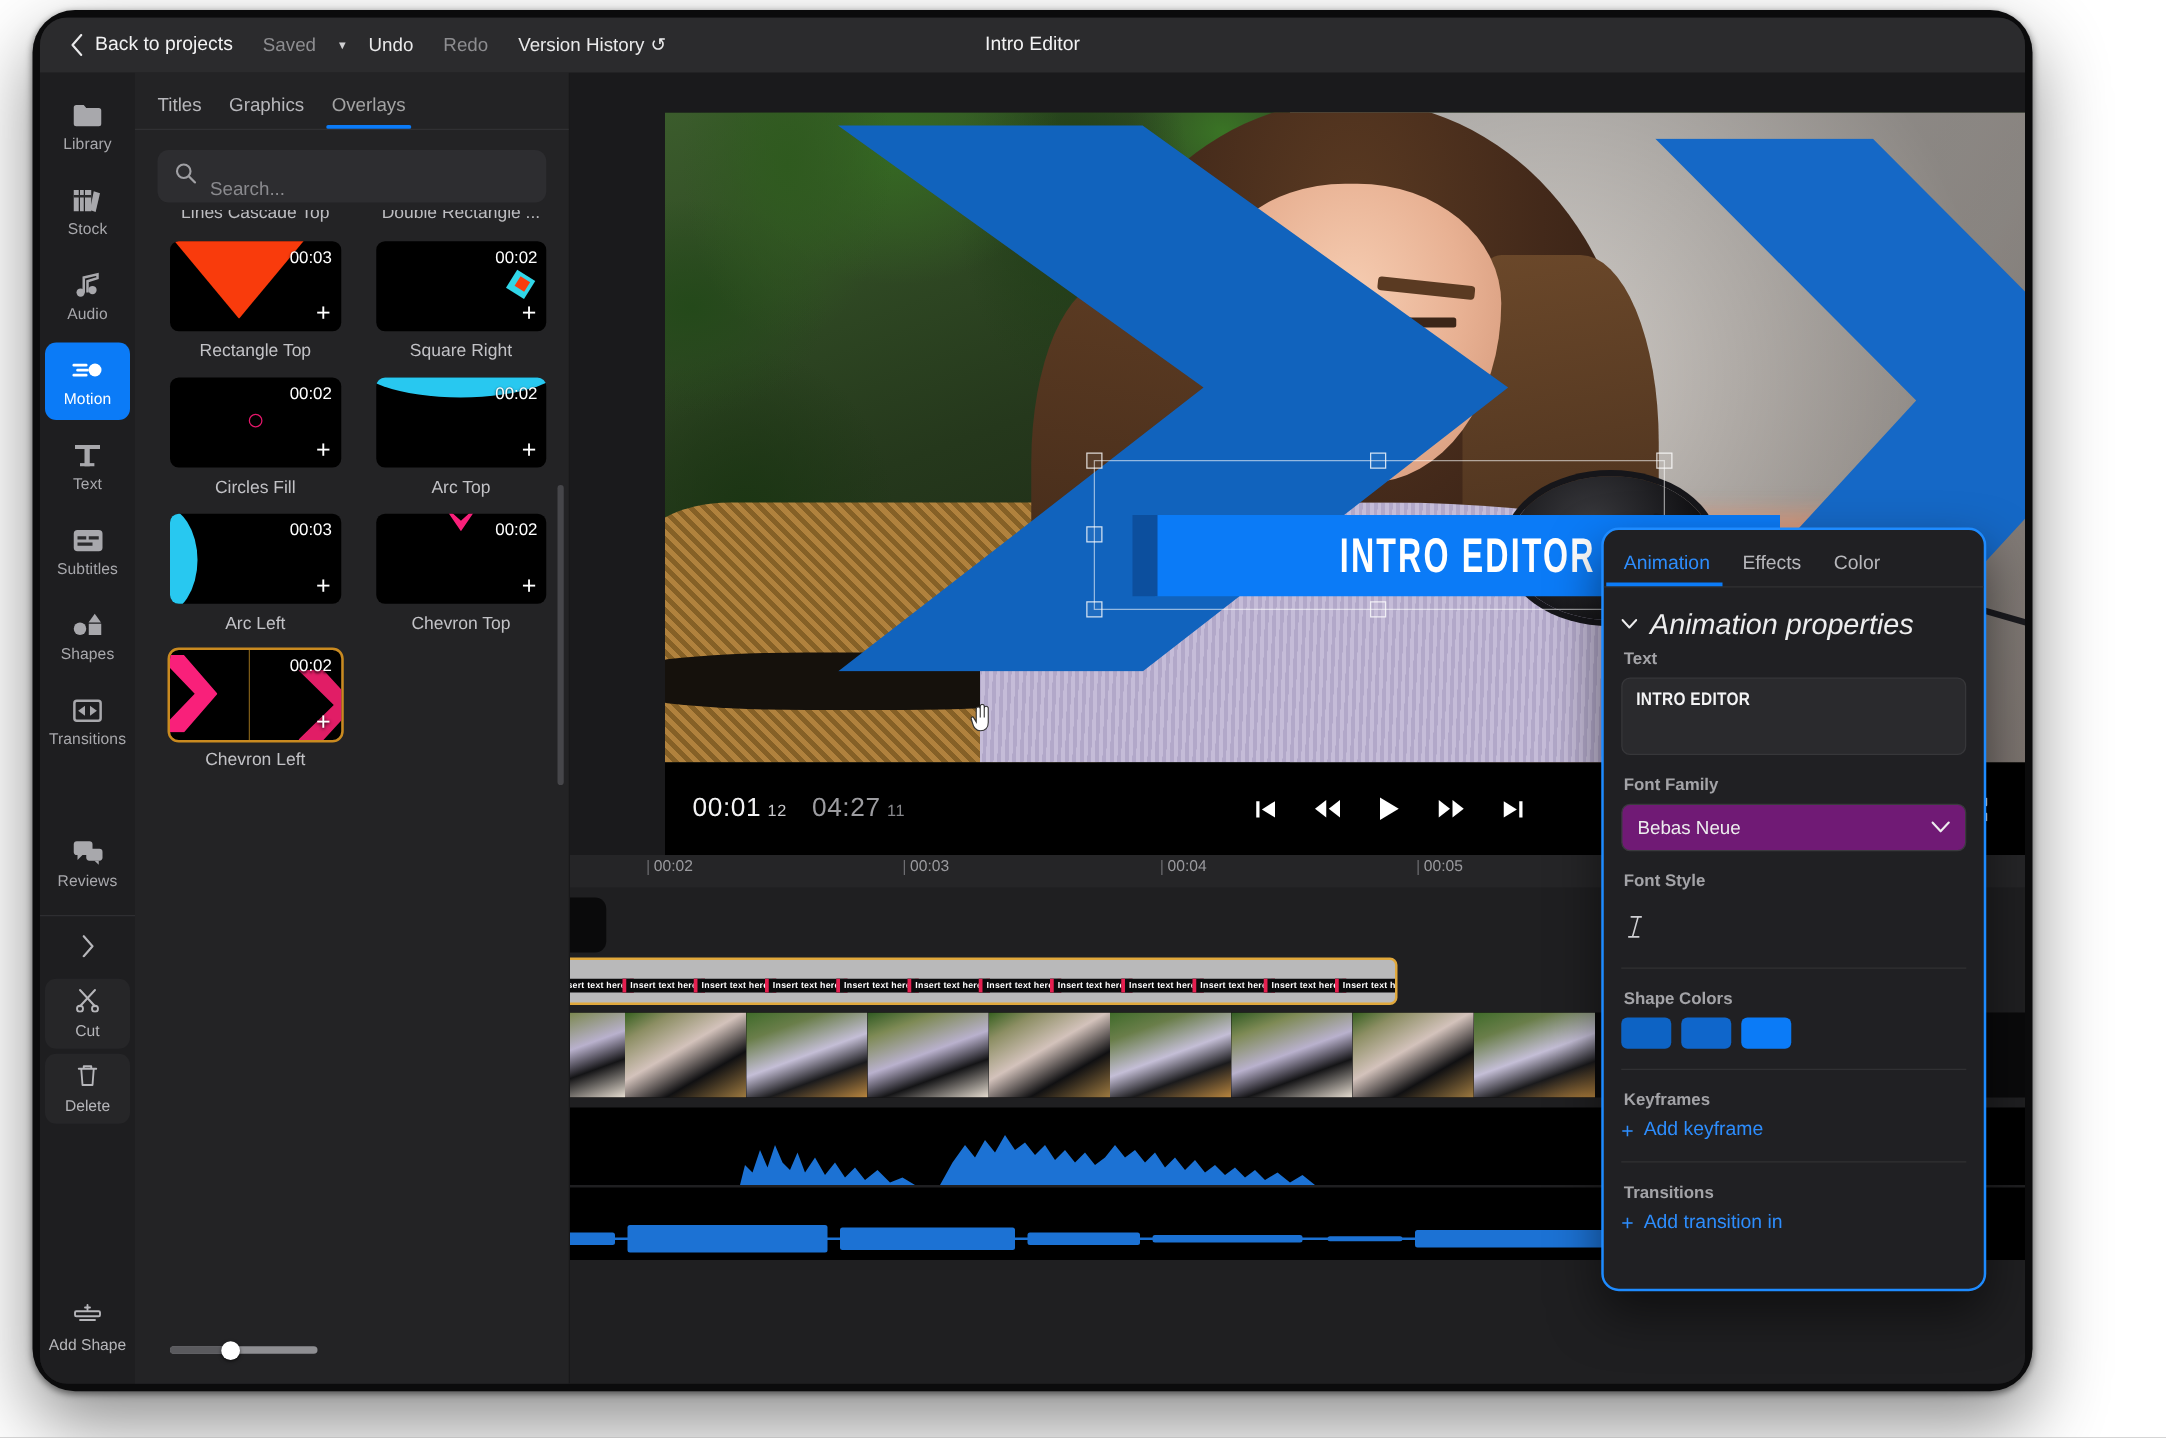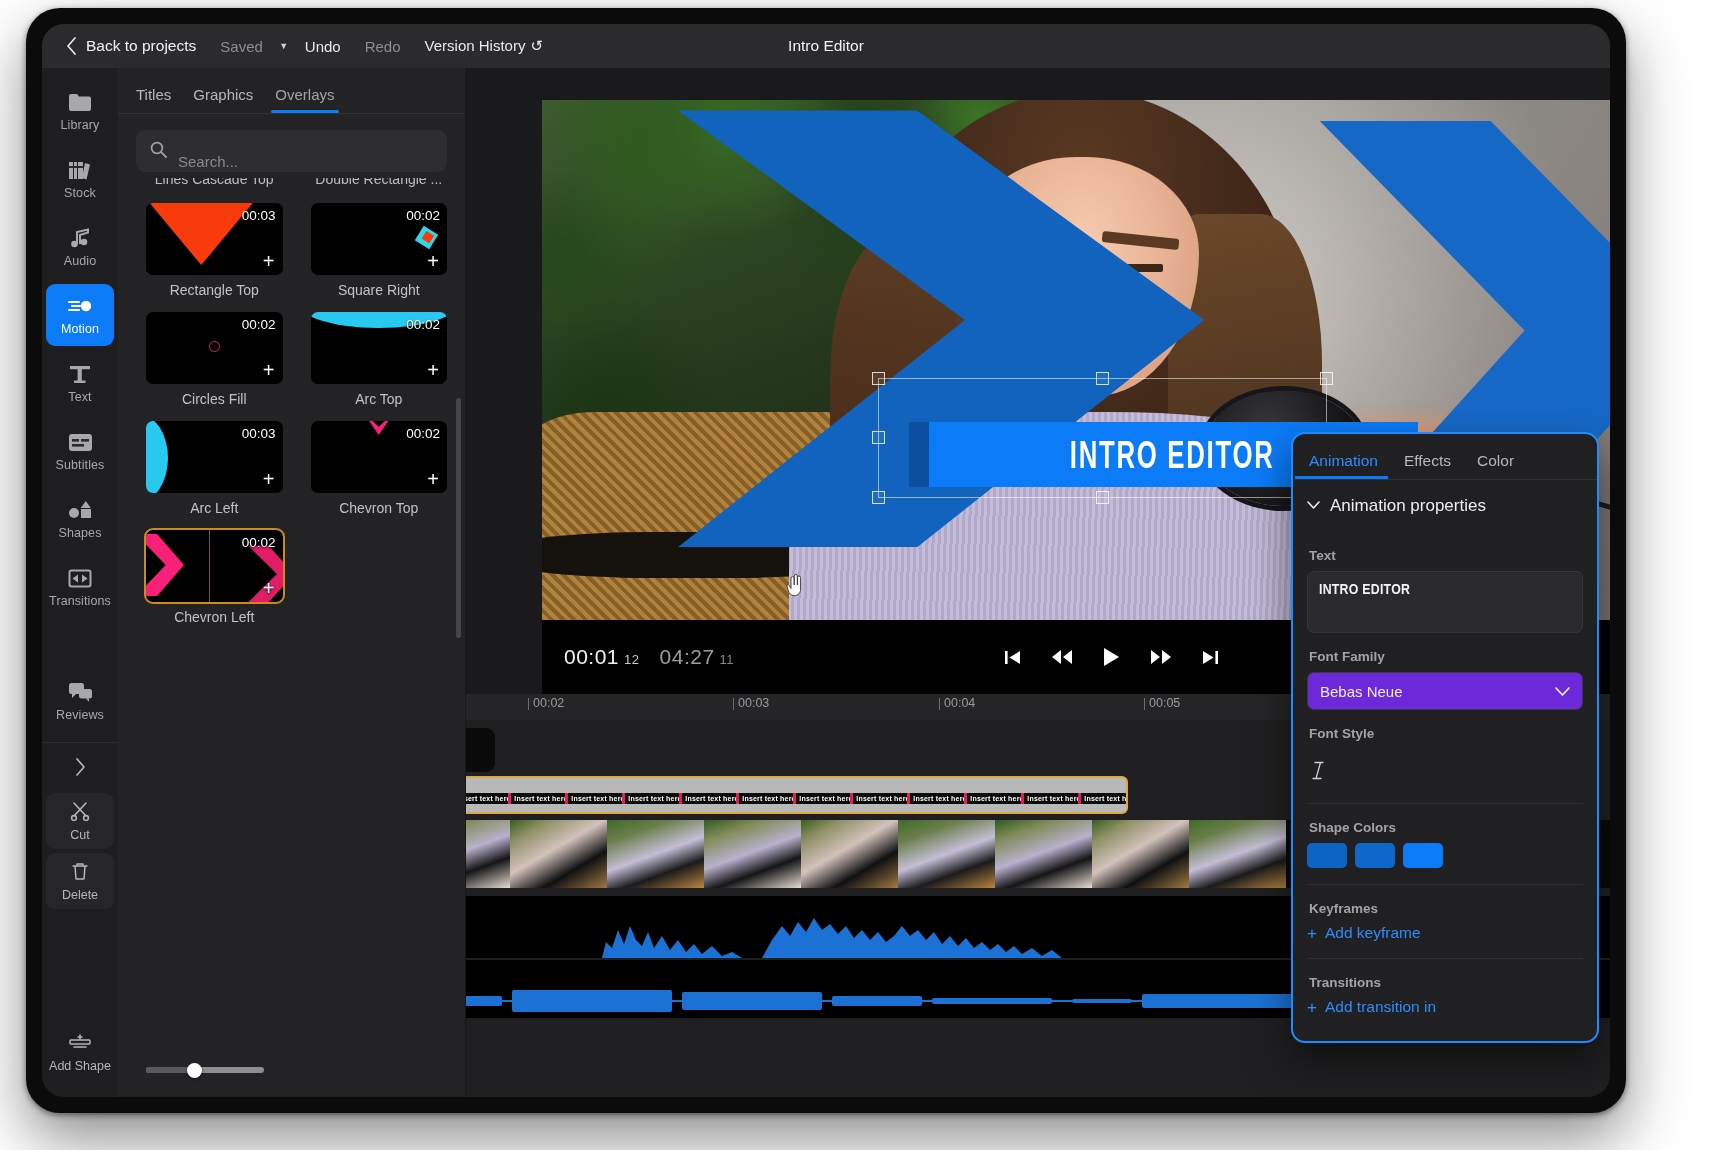--- a/index.html
+++ b/index.html
@@ -10,21 +10,21 @@
     overflow: hidden;
   }
   #stage { position: relative; width: 1733px; height: 1150px; background:#fff; }
 
   
   .device {
     position: absolute; left: 26px; top: 8px;
     width: 1600px; height: 1105px;
     background: #0b0b0c;
     border-radius: 34px;
-    padding: 16px;
+    padding: 6px;
     box-shadow: 0 26px 60px rgba(0,0,0,.45), 0 2px 6px rgba(0,0,0,.5);
   }
   .screen {
     position: relative; width: 100%; height: 100%;
     background: #1c1c1e; border-radius: 22px; overflow: hidden;
   }
 
   
   .topbar {
     position: absolute; left:0; top:0; width:100%; height: 44px;
@@ -362,27 +362,27 @@
     position:absolute; left:1249px; top:408px; width:308px; height:611px;
     background:#202023; border:2px solid #1e8bff; border-radius:14px;
     z-index:20; overflow:hidden;
     box-shadow: 0 18px 40px rgba(0,0,0,.5);
   }
   .ptabs { height:46px; display:flex; align-items:flex-end; gap:26px; padding-left:16px; border-bottom:1px solid #303033;}
   .ptab { font-size:15.5px; color:#b7b7bb; padding-bottom:9px; cursor:pointer; position:relative;}
   .ptab.active { color:#2d8dfd;}
   .ptab.active::after { content:""; position:absolute; left:-14px; right:-10px; bottom:0; height:3px; background:#0b7bf7;}
   .pbody { padding: 16px 14px 0; }
-  .sect-head { display:flex; align-items:center; gap:10px; color:#ededee; font-size:17px; margin-bottom:32px; cursor:pointer;}
+  .sect-head { display:flex; align-items:center; gap:10px; color:#ededee; font-size:23px; margin-bottom:6px; cursor:pointer;font-style:italic;}
   .sect-head .cv { font-size:12px; color:#ededee; }
   .flabel { font-size:13.5px; color:#a3a3a7; font-weight:bold; margin: 0 0 8px 2px; }
   .ta-wrap { height:62px; background:#2a2a2d; border:1px solid #37373a; border-radius:7px; padding:9px 11px; margin-bottom:16px;}
   .ta-wrap div { color:#f4f4f5; font-size:14.5px; font-weight:bold; letter-spacing:.3px; transform:scaleX(.85); transform-origin:left center;}
   .select {
-    height:38px; background:#6d28d9; border:1px solid #3a3a3e; border-radius:7px;
+    height:38px; background:#701a75; border:1px solid #3a3a3e; border-radius:7px;
     display:flex; align-items:center; justify-content:space-between; padding:0 12px;
     color:#ededee; font-size:15px; cursor:pointer; margin-bottom:16px;
   }
   .italic-btn { height:42px; display:flex; align-items:center; padding-left:4px; color:#cfcfd3; font-size:18px; font-style:italic; cursor:pointer;}
   .divider { height:1px; background:#303033; margin:12px 0 16px; }
   .swatches { display:flex; gap:8px; margin-bottom:16px;}
   .sw { width:40px; height:25px; border-radius:5px; cursor:pointer; }
   .linkrow { display:flex; align-items:center; gap:8px; color:#2d8dfd; font-size:15.5px; cursor:pointer; margin:8px 0 16px;}
   .linkrow .pl { font-size:17px; line-height:1; }
 </style>

